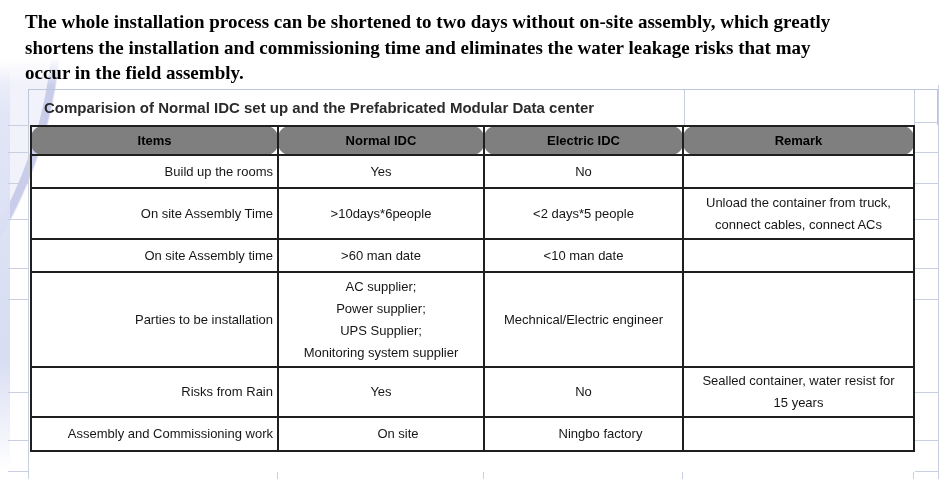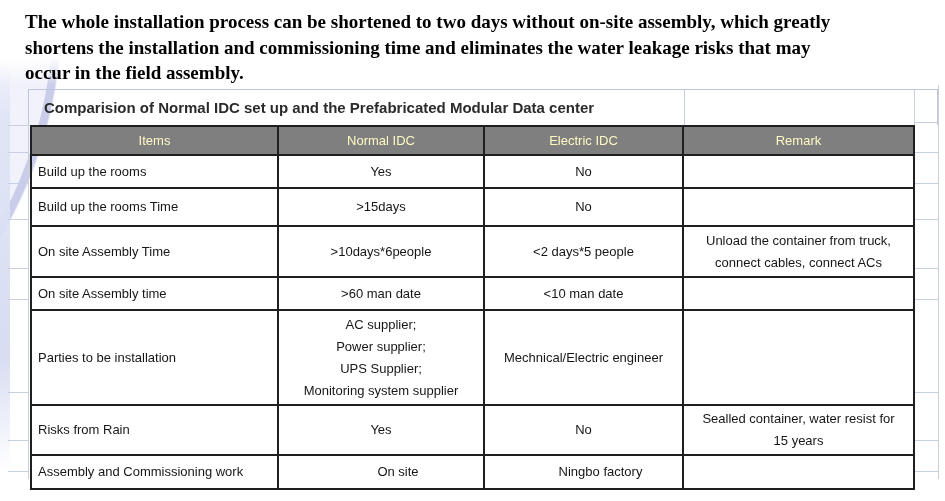--- a/index.html
+++ b/index.html
@@ -58,23 +58,23 @@
     border-collapse:collapse;table-layout:fixed;width:883px;
     font-size:13px;color:#161616;
   }
   table.cmp th, table.cmp td{
     border:2px solid #1f1f1f;
     vertical-align:middle;text-align:center;
     padding:1px 4px;white-space:pre-line;line-height:22px;
     overflow:hidden;
   }
   table.cmp th{
-    background:#7f7f7f;color:#fef9c3;font-weight:normal;height:25px;
+    background:#7f7f7f;color:#000000;font-weight:bold;height:25px;border-radius:12px;
   }
-  table.cmp td.c-item{text-align:left;padding-left:6px;}
+  table.cmp td.c-item{text-align:right;padding-left:6px;}
   tr.r1 td{height:29px;} tr.r2 td{height:34px;} tr.r3 td{height:47px;}
   tr.r4 td{height:29px;} tr.r5 td{height:91px;} tr.r6 td{height:46px;}
   tr.r7 td{height:30px;padding-left:38px;}
 </style>
 </head>
 <body>
 
 <div class="decor-arc"></div>
 <div class="decor-strip"></div>
 
@@ -133,26 +133,20 @@
       <th>Remark</th>
     </tr>
   </thead>
   <tbody>
     <tr class="r1">
       <td class="c-item">Build up the rooms</td>
       <td>Yes</td>
       <td>No</td>
       <td></td>
     </tr>
-    <tr class="r2">
-      <td class="c-item">Build up the rooms Time</td>
-      <td>&gt;15days</td>
-      <td>No</td>
-      <td></td>
-    </tr>
     <tr class="r3">
       <td class="c-item">On site Assembly Time</td>
       <td>&gt;10days*6people</td>
       <td>&lt;2 days*5 people</td>
       <td>Unload the container from truck,
 connect cables, connect ACs</td>
     </tr>
     <tr class="r4">
       <td class="c-item">On site Assembly time</td>
       <td>&gt;60 man date</td>

